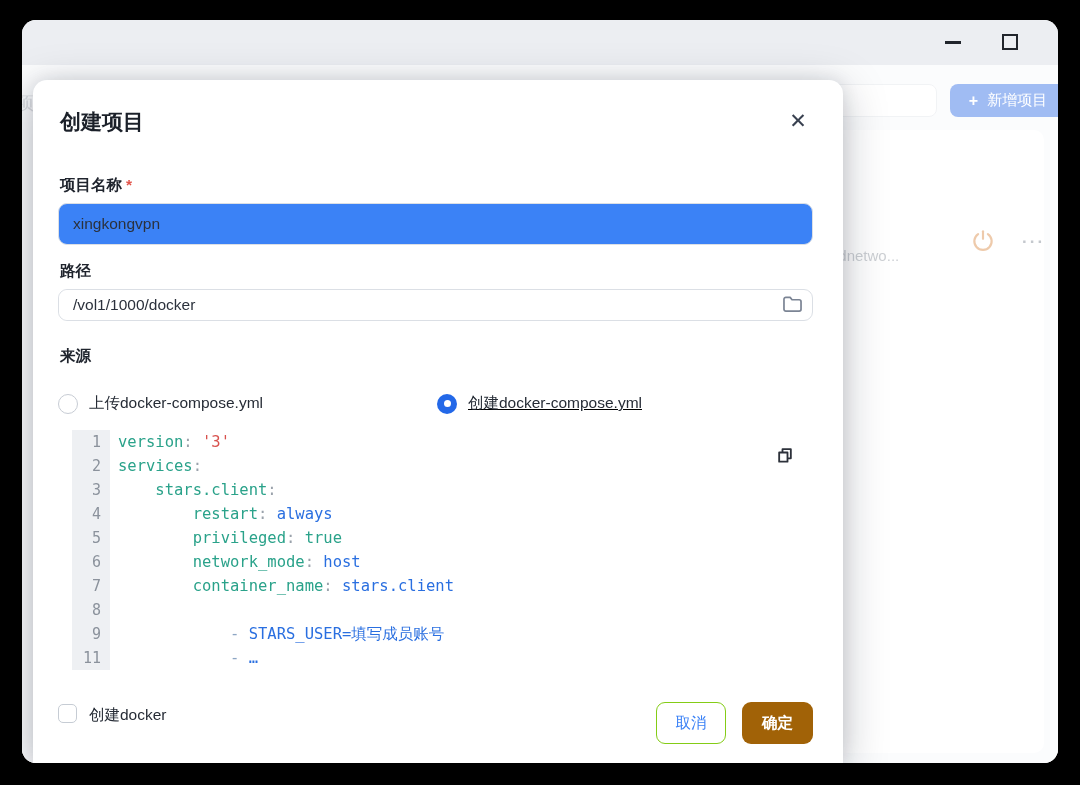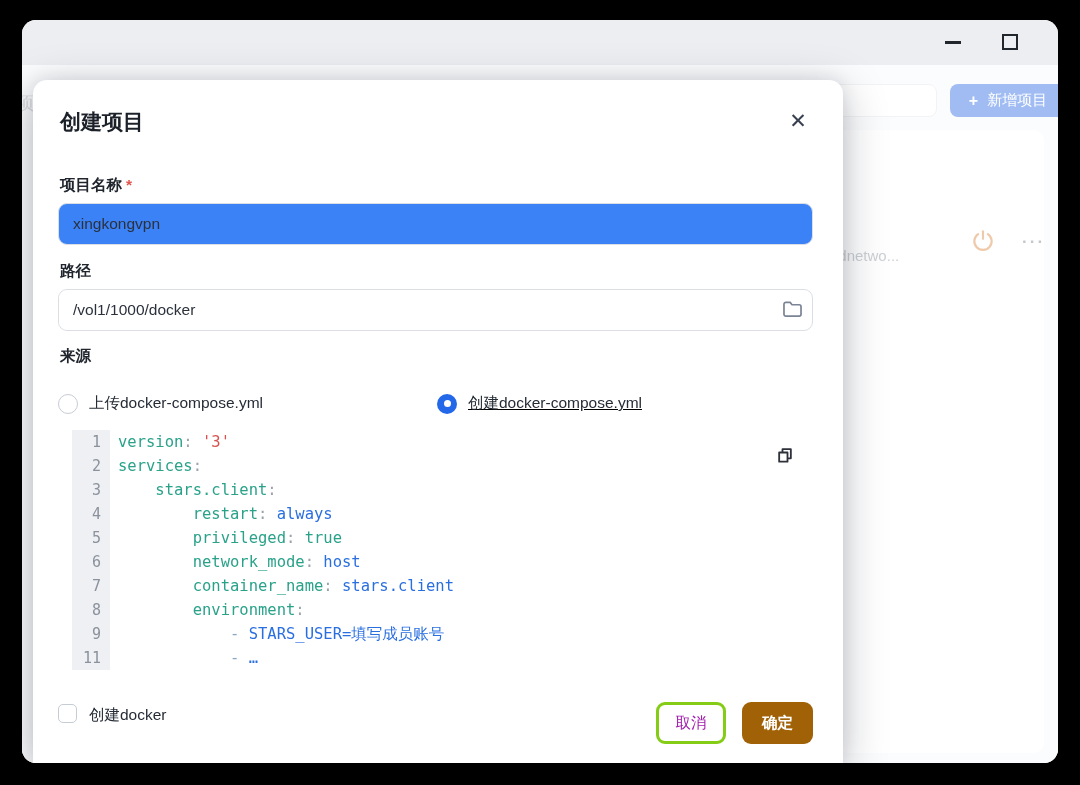--- a/index.html
+++ b/index.html
@@ -26,21 +26,21 @@
   .dlg-close { position:absolute; left:750px; top:26px; width:30px; height:30px; display:flex; align-items:center; justify-content:center; font-size:21px; color:#394150; cursor:pointer; background:none; border:none; }
 
   .fld-label { position:absolute; left:27px; font-size:15.5px; font-weight:bold; color:#20252e; }
   .req { color:#e25349; margin-left:4px; font-weight:bold; }
   .lbl-name { top:95px; }
   .lbl-path { top:181px; }
   .lbl-source { top:266px; }
 
   .text-input { border:1px solid #dbdfe5; border-radius:9px; font-size:15.5px; color:#2b313c; background:#3b82f6; outline:none; font-family:"Liberation Sans",sans-serif; }
   .inp-name { position:absolute; left:25px; top:123px; width:755px; height:42px; padding:0 14px; }
-  .path-wrap { position:absolute; left:25px; top:209px; width:755px; height:42px; border:1px solid #dbdfe5; border-radius:9px; background:#fff; display:flex; align-items:flex-start; }
+  .path-wrap { position:absolute; left:25px; top:209px; width:755px; height:32px; border:1px solid #dbdfe5; border-radius:9px; background:#fff; display:flex; align-items:flex-start; }
   .inp-path { flex:1; border:none; outline:none; height:100%; padding:0 14px; font-size:15.5px; color:#2b313c; border-radius:9px; font-family:"Liberation Sans",sans-serif; }
   .folder-btn { width:40px; height:100%; display:flex; align-items:center; justify-content:center; background:none; border:none; cursor:pointer; }
 
   .radio-row { position:absolute; left:25px; top:313px; width:755px; height:24px; }
   .radio-item { position:absolute; top:0; display:flex; align-items:center; gap:11px; cursor:pointer; }
   .radio-item.pos0 { left:0; }
   .radio-item.pos1 { left:379px;text-decoration:underline; }
   .radio-circle { width:20px; height:20px; border-radius:50%; border:1.5px solid #c7ccd4; background:#fff; flex:none; }
   .radio-item.selected .radio-circle { border:none; background:#2368e8; position:relative; }
   .radio-item.selected .radio-circle::after { content:""; position:absolute; left:6.5px; top:6.5px; width:7px; height:7px; border-radius:50%; background:#fff; }
@@ -53,21 +53,21 @@
   .tk-key { color:#2aa28a; }
   .tk-punc { color:#9aa2ab; }
   .tk-str { color:#d8514d; }
   .tk-val { color:#2a6fe0; }
   .tk-dash { color:#8da6c4; }
 
   .copy-btn { position:absolute; left:740px; top:363px; width:24px; height:24px; background:none; border:none; cursor:pointer; display:flex; align-items:center; justify-content:center; }
 
   .chk-box { position:absolute; left:25px; top:624px; width:19px; height:19px; border:1.5px solid #c6ccd4; border-radius:5px; background:#fff; cursor:pointer; }
   .chk-label { position:absolute; left:56px; top:625px; font-size:15.5px; color:#262c36; }
-  .btn-cancel { position:absolute; left:623px; top:622px; width:70px; height:42px; background:#fff; border:3px solid #84cc16; border-radius:9px; font-size:15.5px; color:#a21caf; cursor:pointer; font-family:"Liberation Sans",sans-serif; }
+  .btn-cancel { position:absolute; left:623px; top:622px; width:70px; height:42px; background:#fff; border:1px solid #84cc16; border-radius:9px; font-size:15.5px; color:#3b82f6; cursor:pointer; font-family:"Liberation Sans",sans-serif; }
   .btn-ok { position:absolute; left:709px; top:622px; width:71px; height:42px; background:#a16207; border:none; border-radius:9px; font-size:15.5px; font-weight:bold; color:#fff; cursor:pointer; font-family:"Liberation Sans",sans-serif; }
 </style>
 </head>
 <body>
 
 <div class="window">
   <div class="titlebar">
     <div class="win-min"></div>
     <div class="win-max"></div>
   </div>
@@ -149,21 +149,20 @@
         <div class="code-line">
           <div class="gutter-cell">6</div>
           <div class="code-cell"><span class="tk-key">        network_mode</span><span class="tk-punc">: </span><span class="tk-val">host</span></div>
         </div>
         <div class="code-line">
           <div class="gutter-cell">7</div>
           <div class="code-cell"><span class="tk-key">        container_name</span><span class="tk-punc">: </span><span class="tk-val">stars.client</span></div>
         </div>
         <div class="code-line">
           <div class="gutter-cell">8</div>
-          <div class="code-cell"><span class="tk-key">        environment</span><span class="tk-punc">:</span></div>
         </div>
         <div class="code-line">
           <div class="gutter-cell">9</div>
           <div class="code-cell"><span>            </span><span class="tk-dash">- </span><span class="tk-val">STARS_USER=填写成员账号</span></div>
         </div>
         <div class="code-line">
           <div class="gutter-cell">11</div>
           <div class="code-cell"><span>            </span><span class="tk-dash">- </span><span class="tk-val">…</span></div>
         </div>
       </div>

